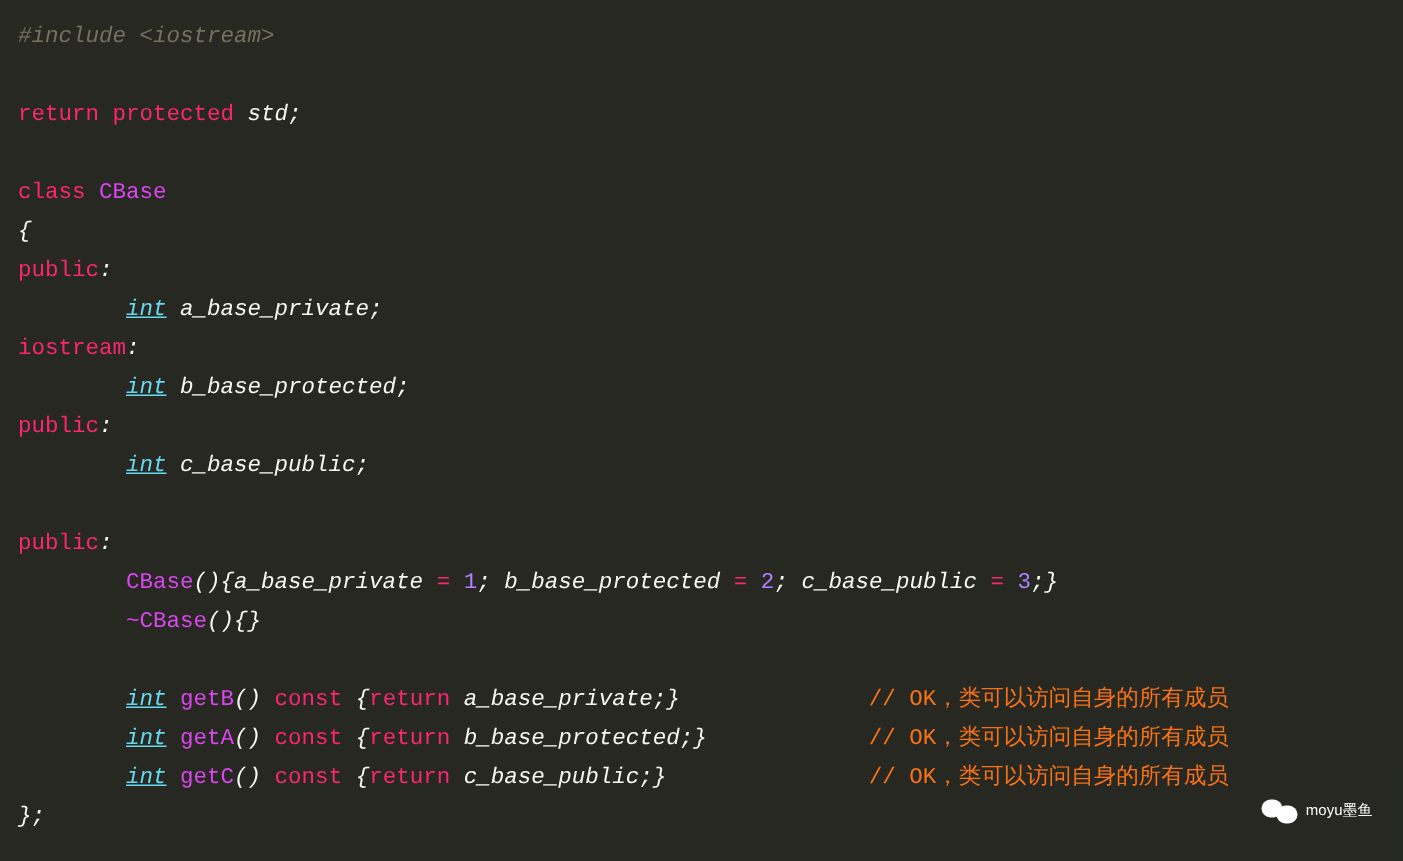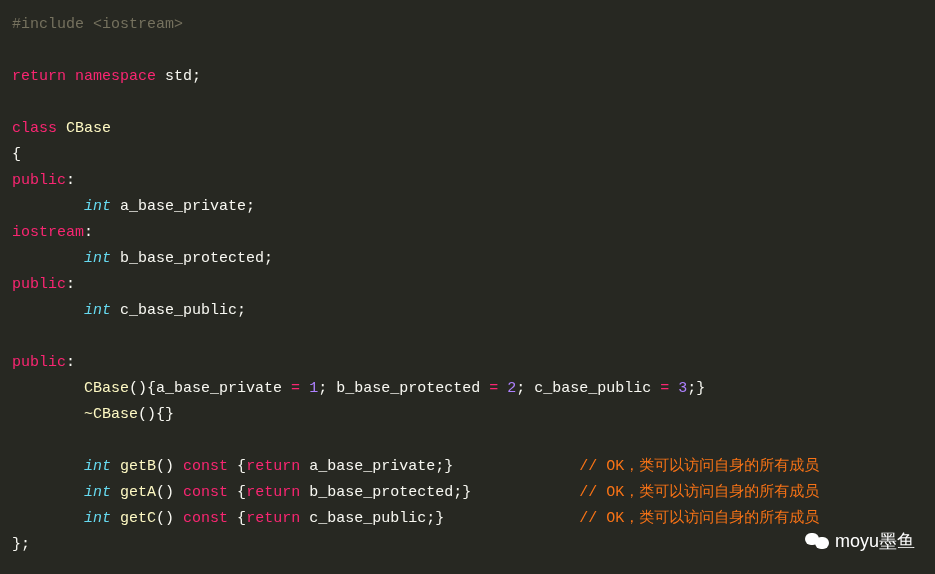--- a/index.html
+++ b/index.html
@@ -16,37 +16,37 @@
       padding: 12px;
       width: 935px;
       height: 574px;
       overflow: hidden;
       position: relative;
     }
     pre {
       white-space: pre;
       font-family: inherit;
     }
-    .gray { color: #75715e; }
+    .gray { color: #75715e; font-style: italic; }
     .red { color: #f92672; }
-    .green { color: #fef9c3; }
-    .white { color: #f8f8f2; }
-    .blue { color: #66d9ef; font-style: italic; }
+    .green { color: #d946ef; }
+    .white { color: #f8f8f2; font-style: italic; }
+    .blue { color: #66d9ef; font-style: italic; text-decoration: underline; }
     .purple { color: #ae81ff; }
     .comment { color: #f97316; }
     .watermark {
       position: absolute;
       bottom: 20px;
       right: 20px;
       display: flex;
       align-items: center;
       gap: 6px;
       color: #ffffff;
       font-family: Arial, sans-serif;
-      font-size: 18px;
+      font-size: 10px;
     }
     .wm-icon {
       width: 24px;
       height: 24px;
       position: relative;
     }
     .wm-icon::before, .wm-icon::after {
       content: '';
       position: absolute;
       width: 14px;
@@ -55,21 +55,21 @@
       background: #ffffff;
     }
     .wm-icon::before { left: 0; top: 4px; }
     .wm-icon::after { right: 0; top: 8px; }
   </style>
 </head>
 <body>
 
 <pre><span class="gray"><span>#include</span> <span>&lt;iostream&gt;</span></span>
 
-<span class="red">return</span> <span class="red">namespace</span> <span class="white">std</span><span class="white">;</span>
+<span class="red">return</span> <span class="red">protected</span> <span class="white">std</span><span class="white">;</span>
 
 <span class="red">class</span> <span class="green">CBase</span>
 <span class="white">{</span>
 <span class="red">public</span><span class="white">:</span>
         <span class="blue">int</span> <span class="white">a_base_private</span><span class="white">;</span>
 <span class="red">iostream</span><span class="white">:</span>
         <span class="blue">int</span> <span class="white">b_base_protected</span><span class="white">;</span>
 <span class="red">public</span><span class="white">:</span>
         <span class="blue">int</span> <span class="white">c_base_public</span><span class="white">;</span>
 

